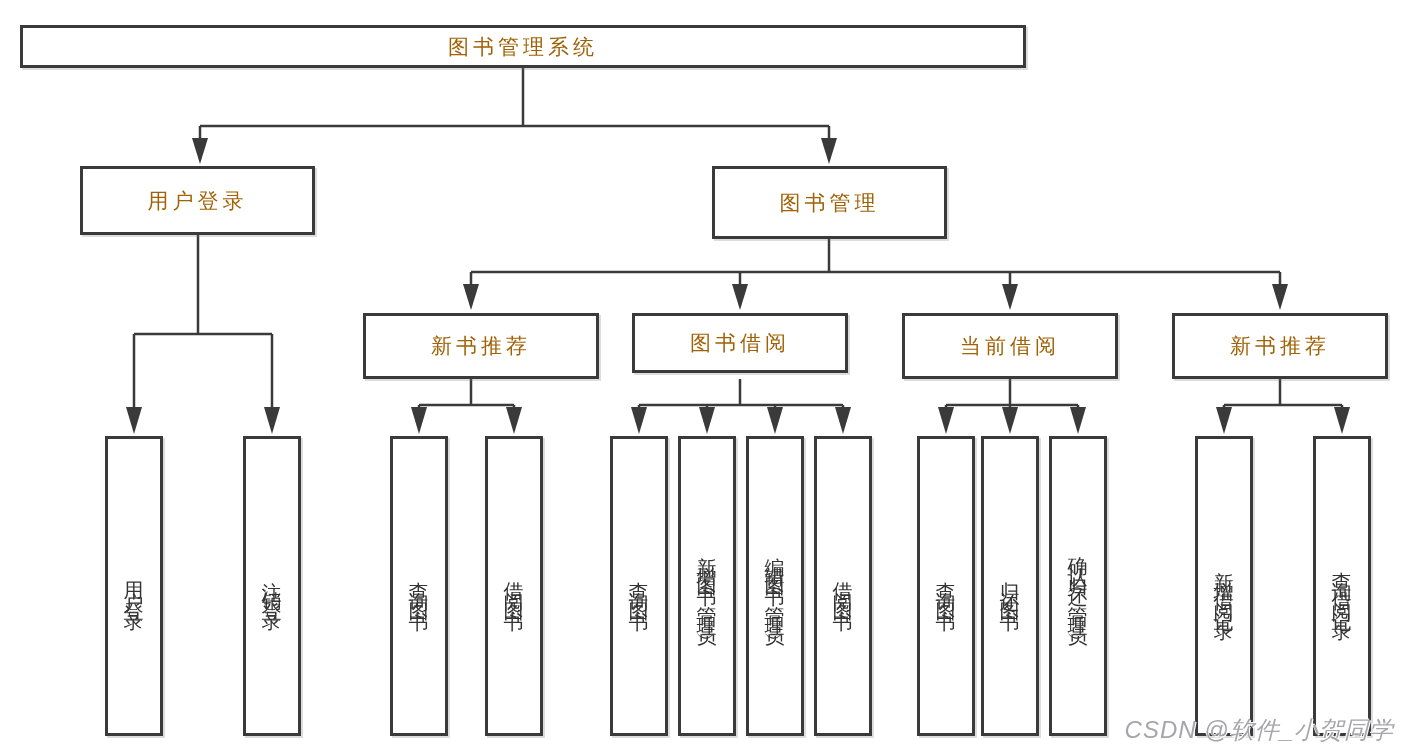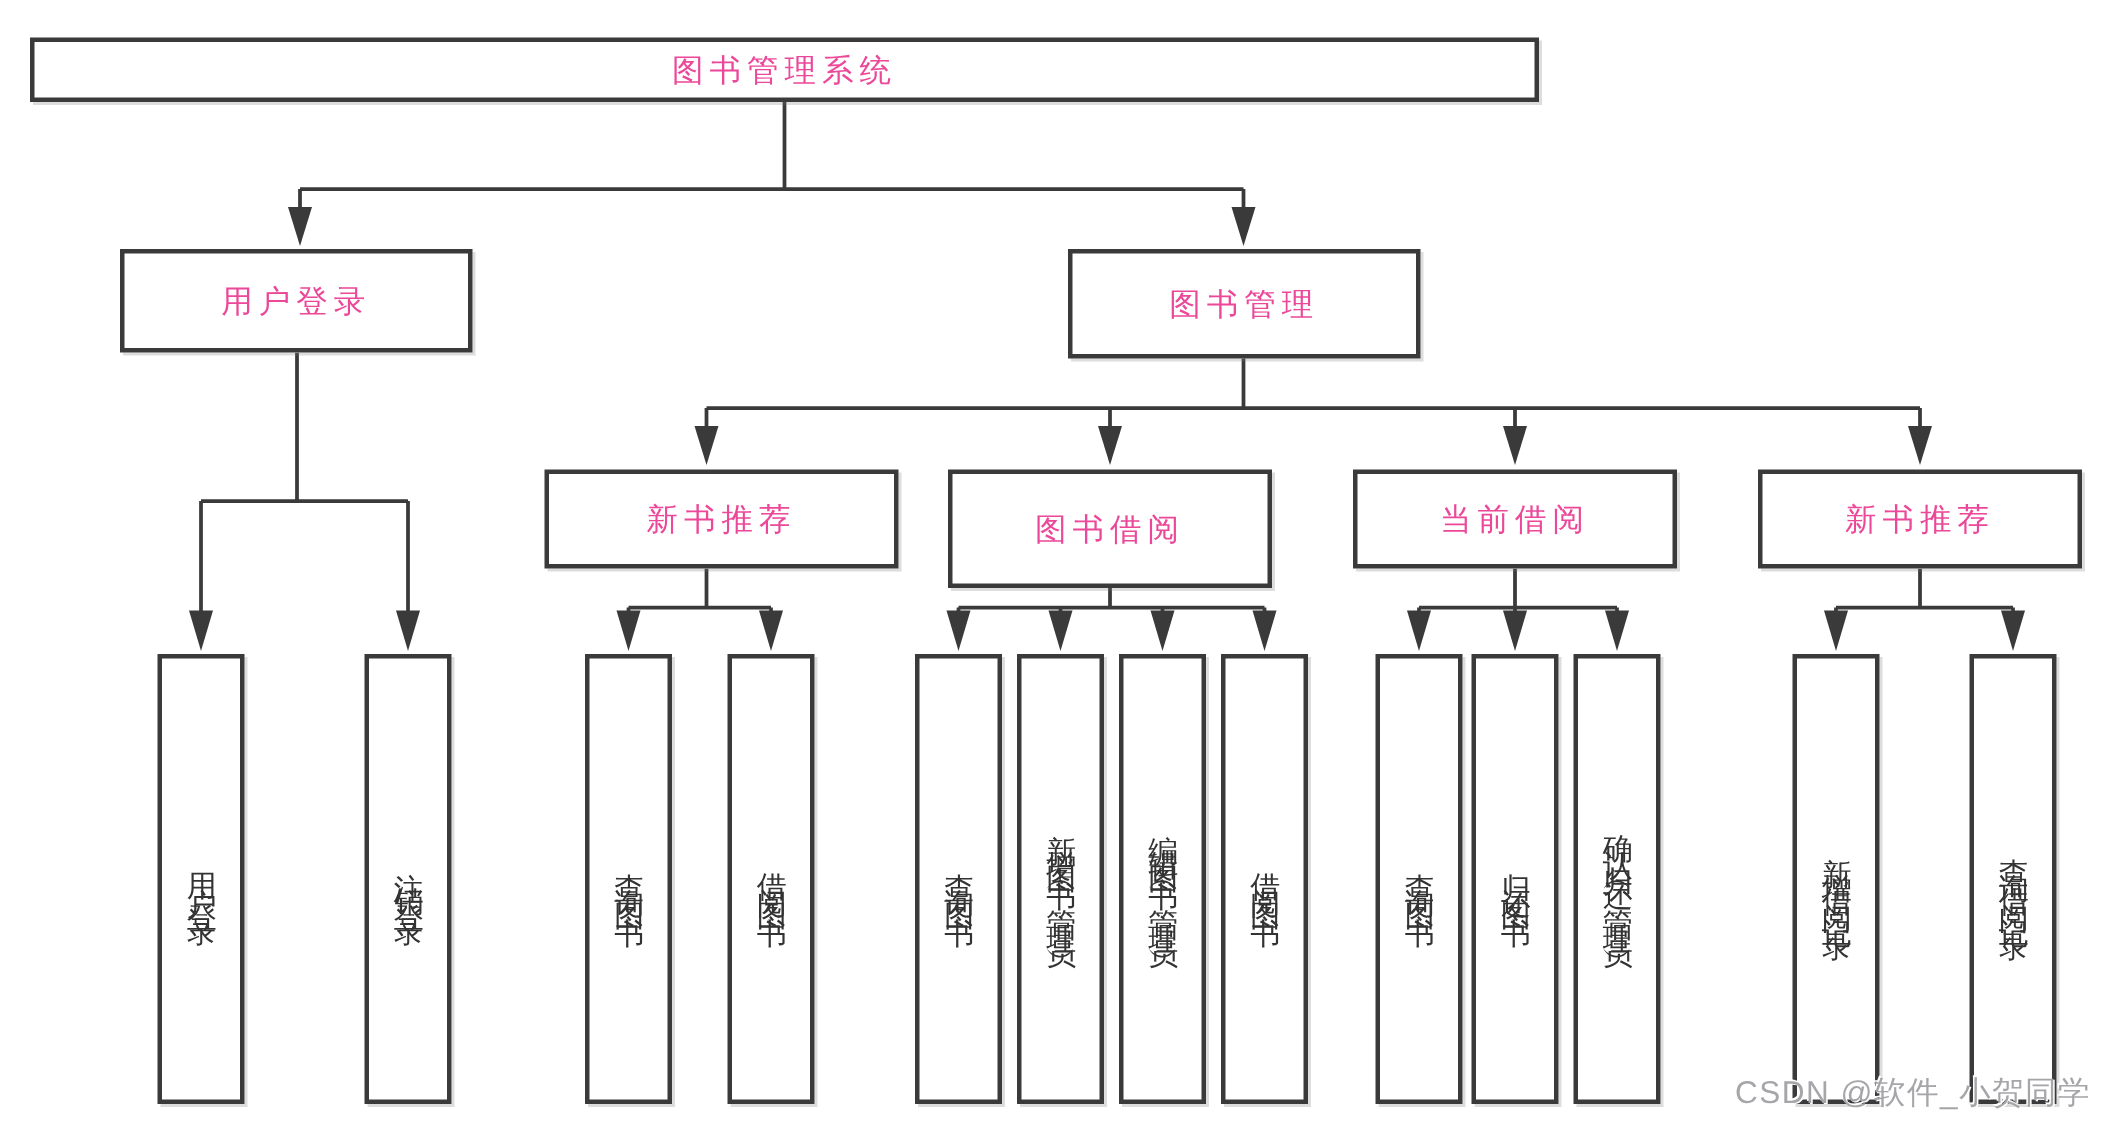--- a/index.html
+++ b/index.html
@@ -24,21 +24,21 @@
     position: absolute;
     box-sizing: border-box;
     background: #ffffff;
     border: 3px solid #3a3a3a;
     box-shadow: 2px 2px 0 rgba(120,120,120,0.25);
     display: flex;
     align-items: center;
     justify-content: center;
     font-size: 21px;
     letter-spacing: 4px;
-    color: #ec4899;
+    color: #a16207;
     white-space: nowrap;
   }
   .vnode {
     position: absolute;
     box-sizing: border-box;
     width: 58px;
     height: 300px;
     background: #ffffff;
     border: 3px solid #3a3a3a;
     box-shadow: 2px 2px 0 rgba(120,120,120,0.25);
@@ -51,25 +51,26 @@
     text-orientation: mixed;
     font-size: 20px;
     letter-spacing: 10px;
     line-height: 1;
     color: #333333;
   }
   #watermark {
     position: absolute;
     right: 11px;
     top: 714px;
-    font-size: 21px;
+    font-size: 24px;
     color: #a6a6aa;
     letter-spacing: 1px;
     text-shadow: 1px 1px 0 #ffffff, -1px -1px 0 #ffffff;
     white-space: nowrap;
+    font-style: italic;
   }
 </style>
 </head>
 <body>
 
 <div id="stage">
 
   <svg id="connectors" viewBox="0 0 1405 747" xmlns="http://www.w3.org/2000/svg">
     <g stroke="#3a3a3a" stroke-width="2.5" fill="none">
 
@@ -112,21 +113,21 @@
       <polygon points="1334,407 1350,407 1342,434"></polygon>
     </g>
   </svg>
 
   <div class="hnode" style="left:20px; top:25px; width:1006px; height:43px;">图书管理系统</div>
 
   <div class="hnode" style="left:80px; top:166px; width:235px; height:69px;">用户登录</div>
   <div class="hnode" style="left:712px; top:166px; width:235px; height:73px;">图书管理</div>
 
   <div class="hnode" style="left:363px; top:313px; width:236px; height:66px;">新书推荐</div>
-  <div class="hnode" style="left:632px; top:313px; width:216px; height:79px;">图书借阅</div>
+  <div class="hnode" style="left:632px; top:313px; width:216px; height:60px;">图书借阅</div>
   <div class="hnode" style="left:902px; top:313px; width:216px; height:66px;">当前借阅</div>
   <div class="hnode" style="left:1172px; top:313px; width:216px; height:66px;">新书推荐</div>
 
   <div class="vnode" style="left:105px; top:436px;">
     <span>用户登录</span>
   </div>
   <div class="vnode" style="left:243px; top:436px;">
     <span>注销登录</span>
   </div>
 

